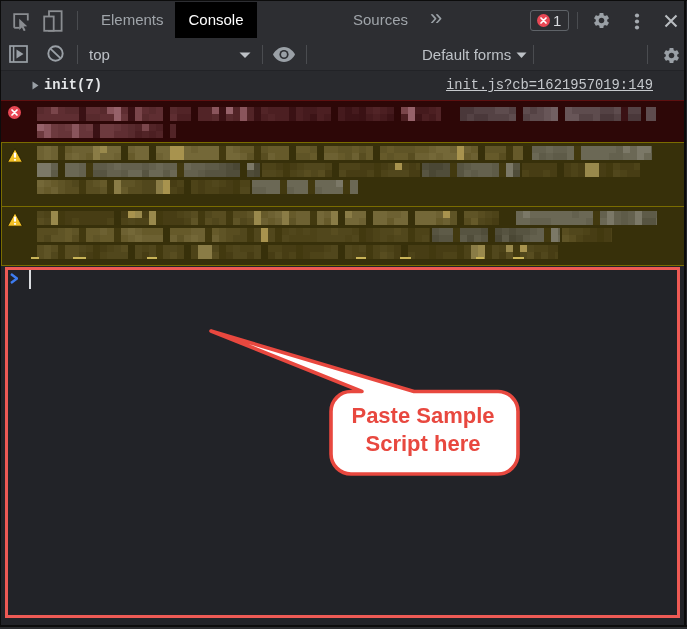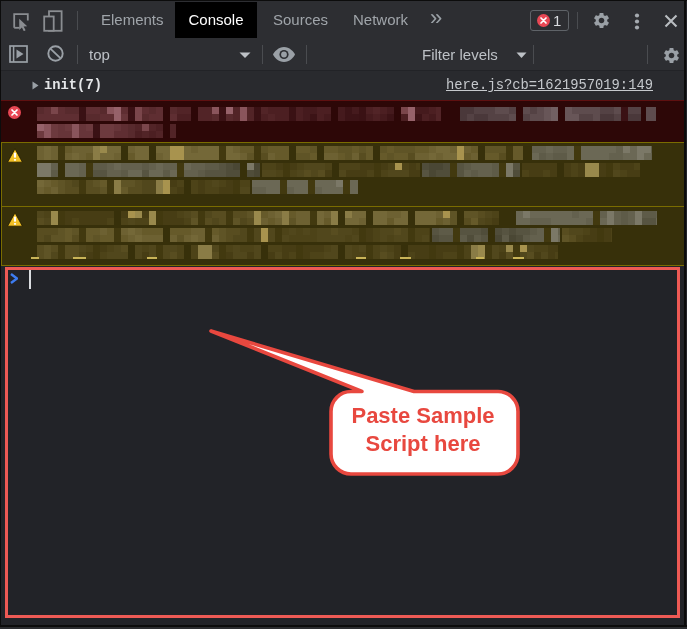--- a/index.html
+++ b/index.html
@@ -55,22 +55,21 @@
       <path d="M8.2 7.8 L16.2 15.2 L12.6 15.5 L14.6 19.3 L12.8 20.2 L10.9 16.4 L8.3 18.9 Z" fill="#8a8d91"></path>
     </svg>
 
     <svg class="abs" style="left:42px;top:9px" width="20" height="22" viewBox="0 0 20 22">
       <rect x="6" y="1.2" width="12.6" height="19.6" fill="none" stroke="#8a8d91" stroke-width="1.8"></rect>
       <rect x="1.2" y="6.5" width="9.5" height="14.3" fill="#2d2e32" stroke="#8a8d91" stroke-width="1.8"></rect>
     </svg>
     <div class="vsep" style="left:76px;top:10px;height:19px;"></div>
     <div class="tabtxt" style="left:100px;">Elements</div>
     <div id="tab-console">Console</div>
-    <div class="tabtxt" style="left:272px;">Sources</div>
-    <div class="tabtxt" style="left:352px;">Network</div>
+    <div class="tabtxt" style="left:352px;">Sources</div>
     <div class="tabtxt" style="left:429px;font-size:22px;color:#9aa0a6;top:-2px;">»</div>
 
     <div class="abs" style="left:529px;top:9px;width:39px;height:21px;border:1px solid #5f6368;border-radius:3px;box-sizing:border-box;"></div>
     <svg class="abs" style="left:536px;top:13px" width="13" height="13" viewBox="0 0 13 13">
       <circle cx="6.5" cy="6.5" r="6.5" fill="#e84754"></circle>
       <path d="M4 4 L9 9 M9 4 L4 9" stroke="#fff" stroke-width="1.7" stroke-linecap="round"></path>
     </svg>
     <div class="abs" style="left:552px;top:0;height:39px;line-height:39px;font-size:15px;color:#dadce0;">1</div>
     <div class="vsep" style="left:576px;top:11px;height:17px;"></div>
 
@@ -106,36 +105,36 @@
       <path d="M0.5 0.5 L6 6 L11.5 0.5 Z" fill="#bdc1c6"></path>
     </svg>
     <div class="vsep" style="left:261px;top:6px;height:19px;"></div>
 
     <svg class="abs" style="left:272px;top:8px" width="22" height="15" viewBox="0 0 22 15">
       <path d="M11 0 C16.5 0 20.5 4.5 22 7.5 C20.5 10.5 16.5 15 11 15 C5.5 15 1.5 10.5 0 7.5 C1.5 4.5 5.5 0 11 0 Z" fill="#9aa0a6"></path>
       <circle cx="11" cy="7.5" r="4.6" fill="#2d2e32"></circle>
       <circle cx="11" cy="7.5" r="2.9" fill="#9aa0a6"></circle>
     </svg>
     <div class="vsep" style="left:305px;top:6px;height:19px;"></div>
-    <div class="tbtxt" style="left:421px;">Filter levels</div>
+    <div class="tbtxt" style="left:421px;">Default forms</div>
     <svg class="abs" style="left:515px;top:13px" width="11" height="7" viewBox="0 0 11 7">
       <path d="M0.5 0.5 L5.5 6 L10.5 0.5 Z" fill="#bdc1c6"></path>
     </svg>
     <div class="vsep" style="left:532px;top:6px;height:19px;"></div>
     <div class="vsep" style="left:646px;top:6px;height:19px;"></div>
     <svg class="abs" style="left:661px;top:7px" width="19" height="19" viewBox="0 0 24 24">
       <path fill="#9aa0a6" d="M19.14 12.94c.04-.3.06-.61.06-.94 0-.32-.02-.64-.07-.94l2.03-1.58c.18-.14.23-.41.12-.61l-1.92-3.32c-.12-.22-.37-.29-.59-.22l-2.39.96c-.5-.38-1.03-.7-1.62-.94l-.36-2.54c-.04-.24-.24-.41-.48-.41h-3.84c-.24 0-.43.17-.47.41l-.36 2.54c-.59.24-1.13.57-1.62.94l-2.39-.96c-.22-.08-.47 0-.59.22L2.74 8.87c-.12.21-.08.47.12.61l2.03 1.58c-.05.3-.09.63-.09.94s.02.64.07.94l-2.03 1.58c-.18.14-.23.41-.12.61l1.92 3.32c.12.22.37.29.59.22l2.39-.96c.5.38 1.03.7 1.62.94l.36 2.54c.05.24.24.41.48.41h3.84c.24 0 .44-.17.47-.41l.36-2.54c.59-.24 1.13-.56 1.62-.94l2.39.96c.22.08.47 0 .59-.22l1.92-3.32c.12-.22.07-.47-.12-.61l-2.01-1.58zM12 15.6c-1.98 0-3.6-1.62-3.6-3.6s1.62-3.6 3.6-3.6 3.6 1.62 3.6 3.6-1.62 3.6-3.6 3.6z"></path>
     </svg>
   </div>
   <div class="abs" id="initrow">
     <svg class="abs" style="left:31px;top:10px" width="7" height="9" viewBox="0 0 7 9">
       <path d="M0.5 0.5 L6.5 4.5 L0.5 8.5 Z" fill="#9aa0a6"></path>
     </svg>
     <div class="abs mono" style="left:43px;top:0;height:29px;line-height:29px;color:#e4e6e8;font-weight:bold;">init(7)</div>
-    <div class="abs mono" style="right:31px;top:0;height:29px;line-height:29px;color:#c5c8cc;text-decoration:underline;">here.js?cb=1621957019:149</div>
+    <div class="abs mono" style="right:31px;top:0;height:29px;line-height:29px;color:#c5c8cc;text-decoration:underline;">init.js?cb=1621957019:149</div>
   </div>
   <div class="abs" id="errrow">
     <svg class="abs" style="left:7px;top:5px" width="13" height="13" viewBox="0 0 13 13">
       <circle cx="6.5" cy="6.5" r="6.5" fill="#e84754"></circle>
       <path d="M4 4 L9 9 M9 4 L4 9" stroke="#fff" stroke-width="1.7" stroke-linecap="round"></path>
     </svg>
   </div>
   <div class="abs" id="warnrow1">
     <svg class="abs" style="left:5px;top:5px" width="16" height="15" viewBox="0 0 16 15">
       <path d="M8 0.8 L15.4 14.2 L0.6 14.2 Z" fill="#f2c026" stroke="#201b00" stroke-width="0.8"></path>

